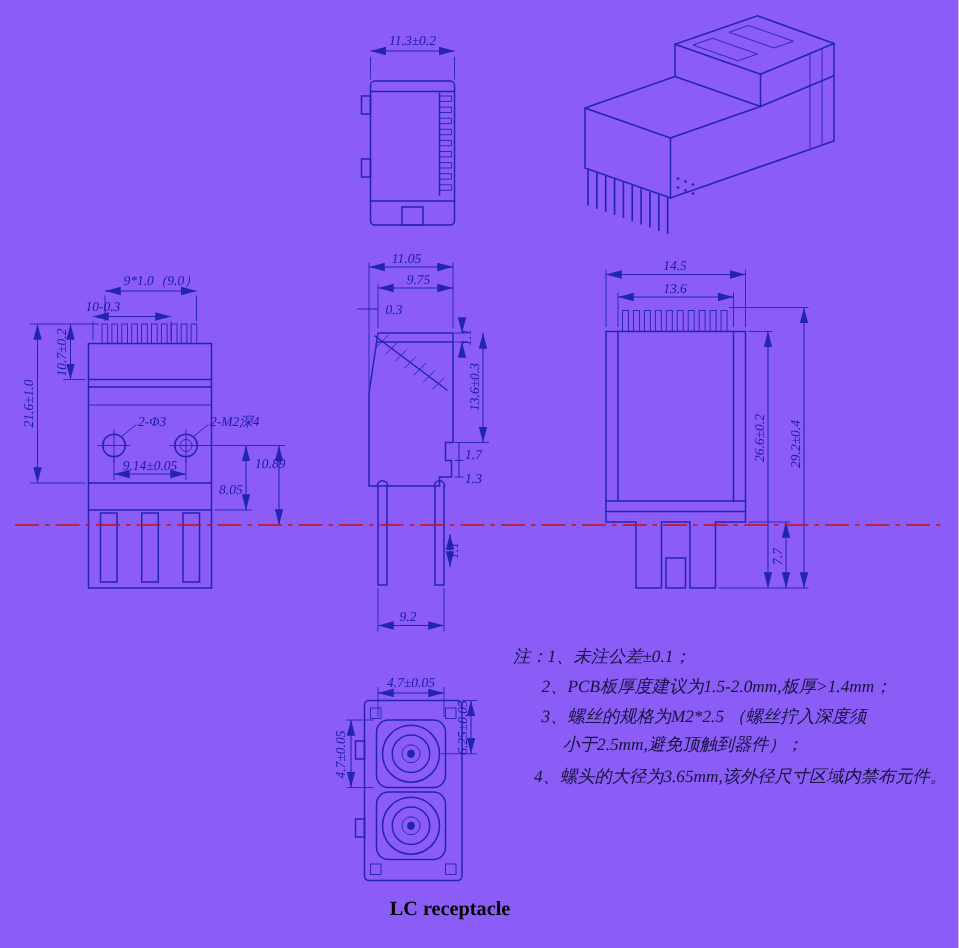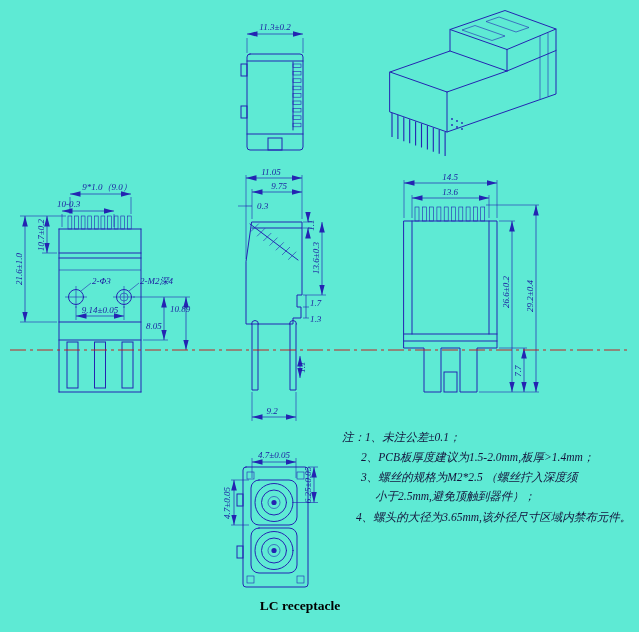--- a/index.html
+++ b/index.html
@@ -1,16 +1,16 @@
 <!DOCTYPE html>
 <html><head>
 <meta charset="utf-8">
 <style>
   html,body{margin:0;padding:0;background:#ffffff;}
-  .sheet{position:relative;width:639px;height:632px;background:#5eead4;overflow:hidden;
+  .sheet{position:relative;width:639px;height:632px;background:#8b5cf6;overflow:hidden;
          font-family:"Liberation Serif",serif;}
   svg{position:absolute;left:0;top:0;}
   .ln{stroke:#2424b2;stroke-width:1;fill:none;stroke-linecap:round;}
   .thin{stroke:#2424b2;stroke-width:0.6;fill:none;}
   .dim{stroke:#2424b2;stroke-width:0.7;fill:none;}
   .red{stroke:#cc1111;stroke-width:0.9;fill:none;stroke-dasharray:16 4 3 4;}
   text.t{fill:#1b1ba0;font-family:"Liberation Serif",serif;font-style:italic;font-size:9px;}
   text.note{fill:#14143c;font-family:"Liberation Serif",serif;font-style:italic;font-size:11.5px;}
   text.title{fill:#000;font-family:"Liberation Serif",serif;font-weight:bold;font-size:13.5px;}
   .dot{fill:#2424b2;stroke:none;}

